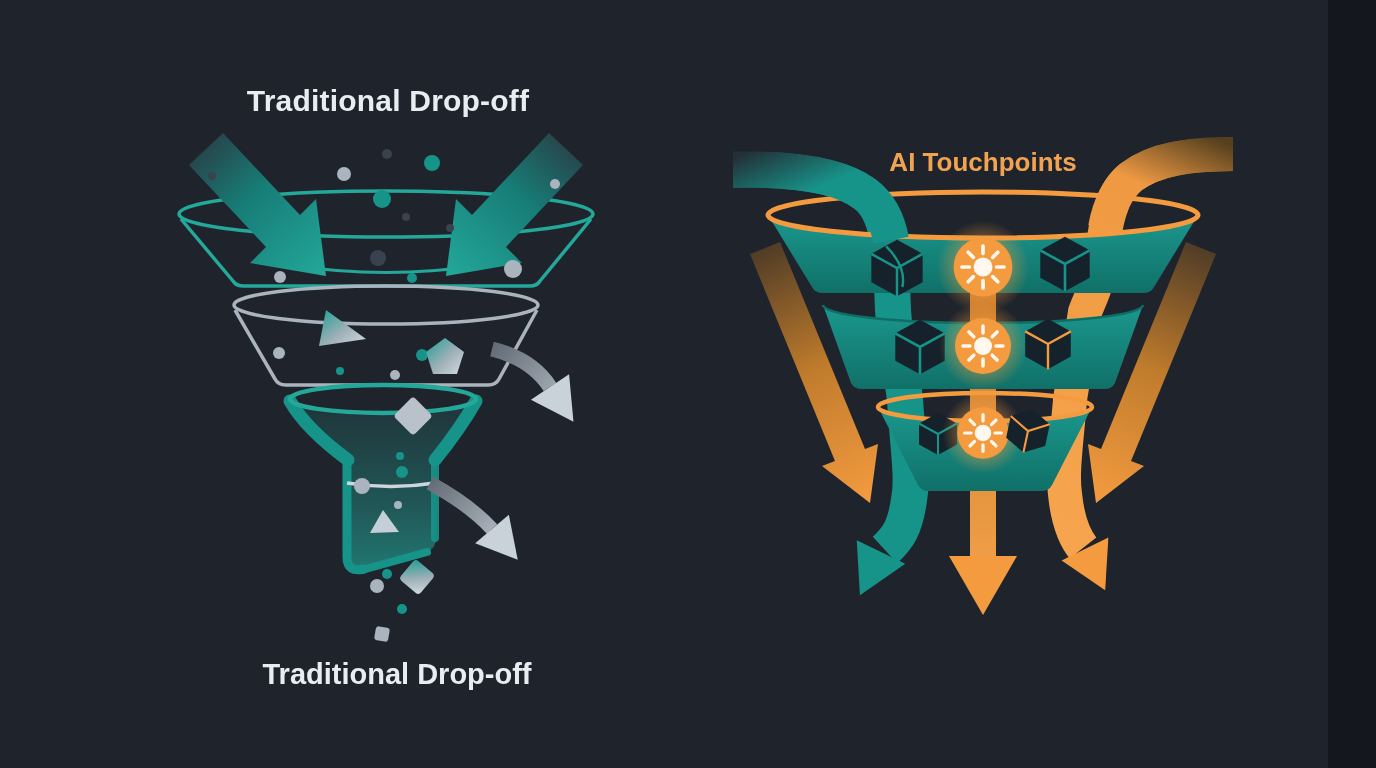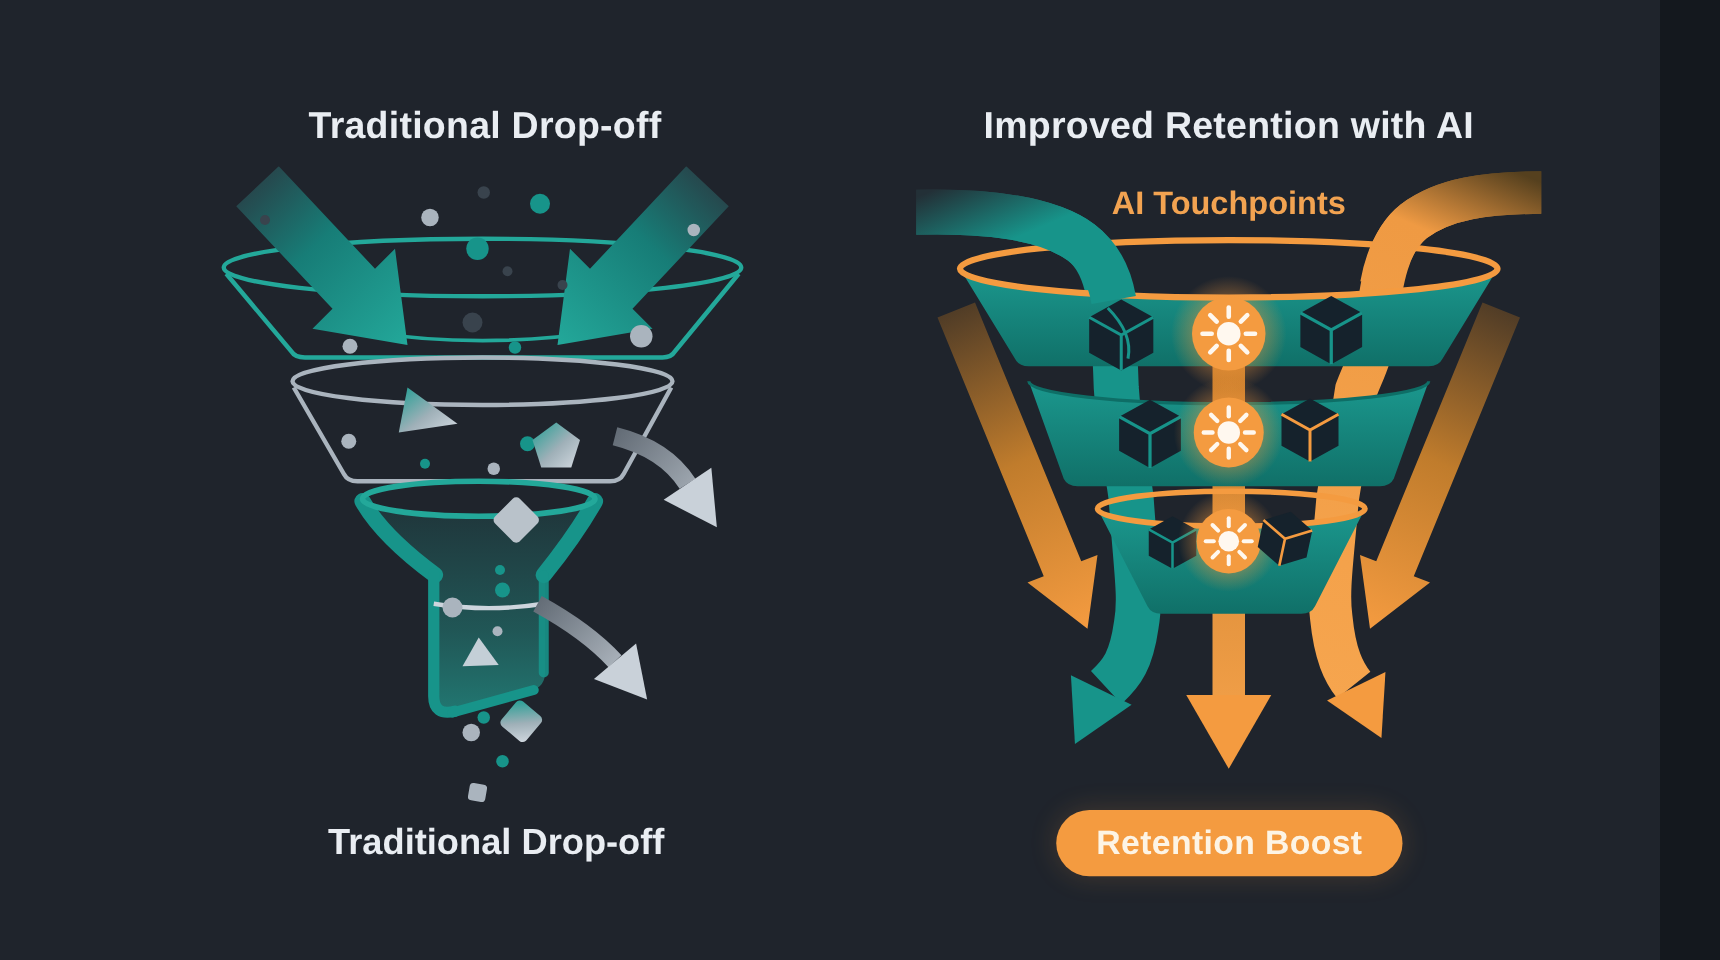--- a/index.html
+++ b/index.html
@@ -29,26 +29,22 @@
     box-shadow:0 0 22px rgba(244,155,64,.18);cursor:default;
   }
   svg{position:absolute;display:block;}
 </style>
 </head>
 <body>
 
 <div class="canvas">
 
   <div class="title" style="left:388px;top:84px">Traditional Drop-off</div>
-  <div class="title" style="left:983px;top:84px">Improved Retention with AI</div>
   <div class="sub-label" style="left:983px;top:147px">AI Touchpoints</div>
   <div class="bottom-label" style="left:397px;top:658px">Traditional Drop-off</div>
-  <div class="pill">
-    <span>Retention Boost</span>
-  </div>
 
   <svg style="left:140px;top:133px" width="500" height="512" viewBox="0 0 500 512">
     <defs>
       <linearGradient id="gradInflow" gradientUnits="userSpaceOnUse" x1="49" y1="0" x2="186" y2="143">
         <stop offset="0" stop-color="#2b363f"></stop>
         <stop offset="0.45" stop-color="#177d77"></stop>
         <stop offset="1" stop-color="#23a89a"></stop>
       </linearGradient>
       <linearGradient id="grayGrad1" gradientUnits="userSpaceOnUse" x1="352" y1="216" x2="452" y2="300">
         <stop offset="0" stop-color="#646d77"></stop>

